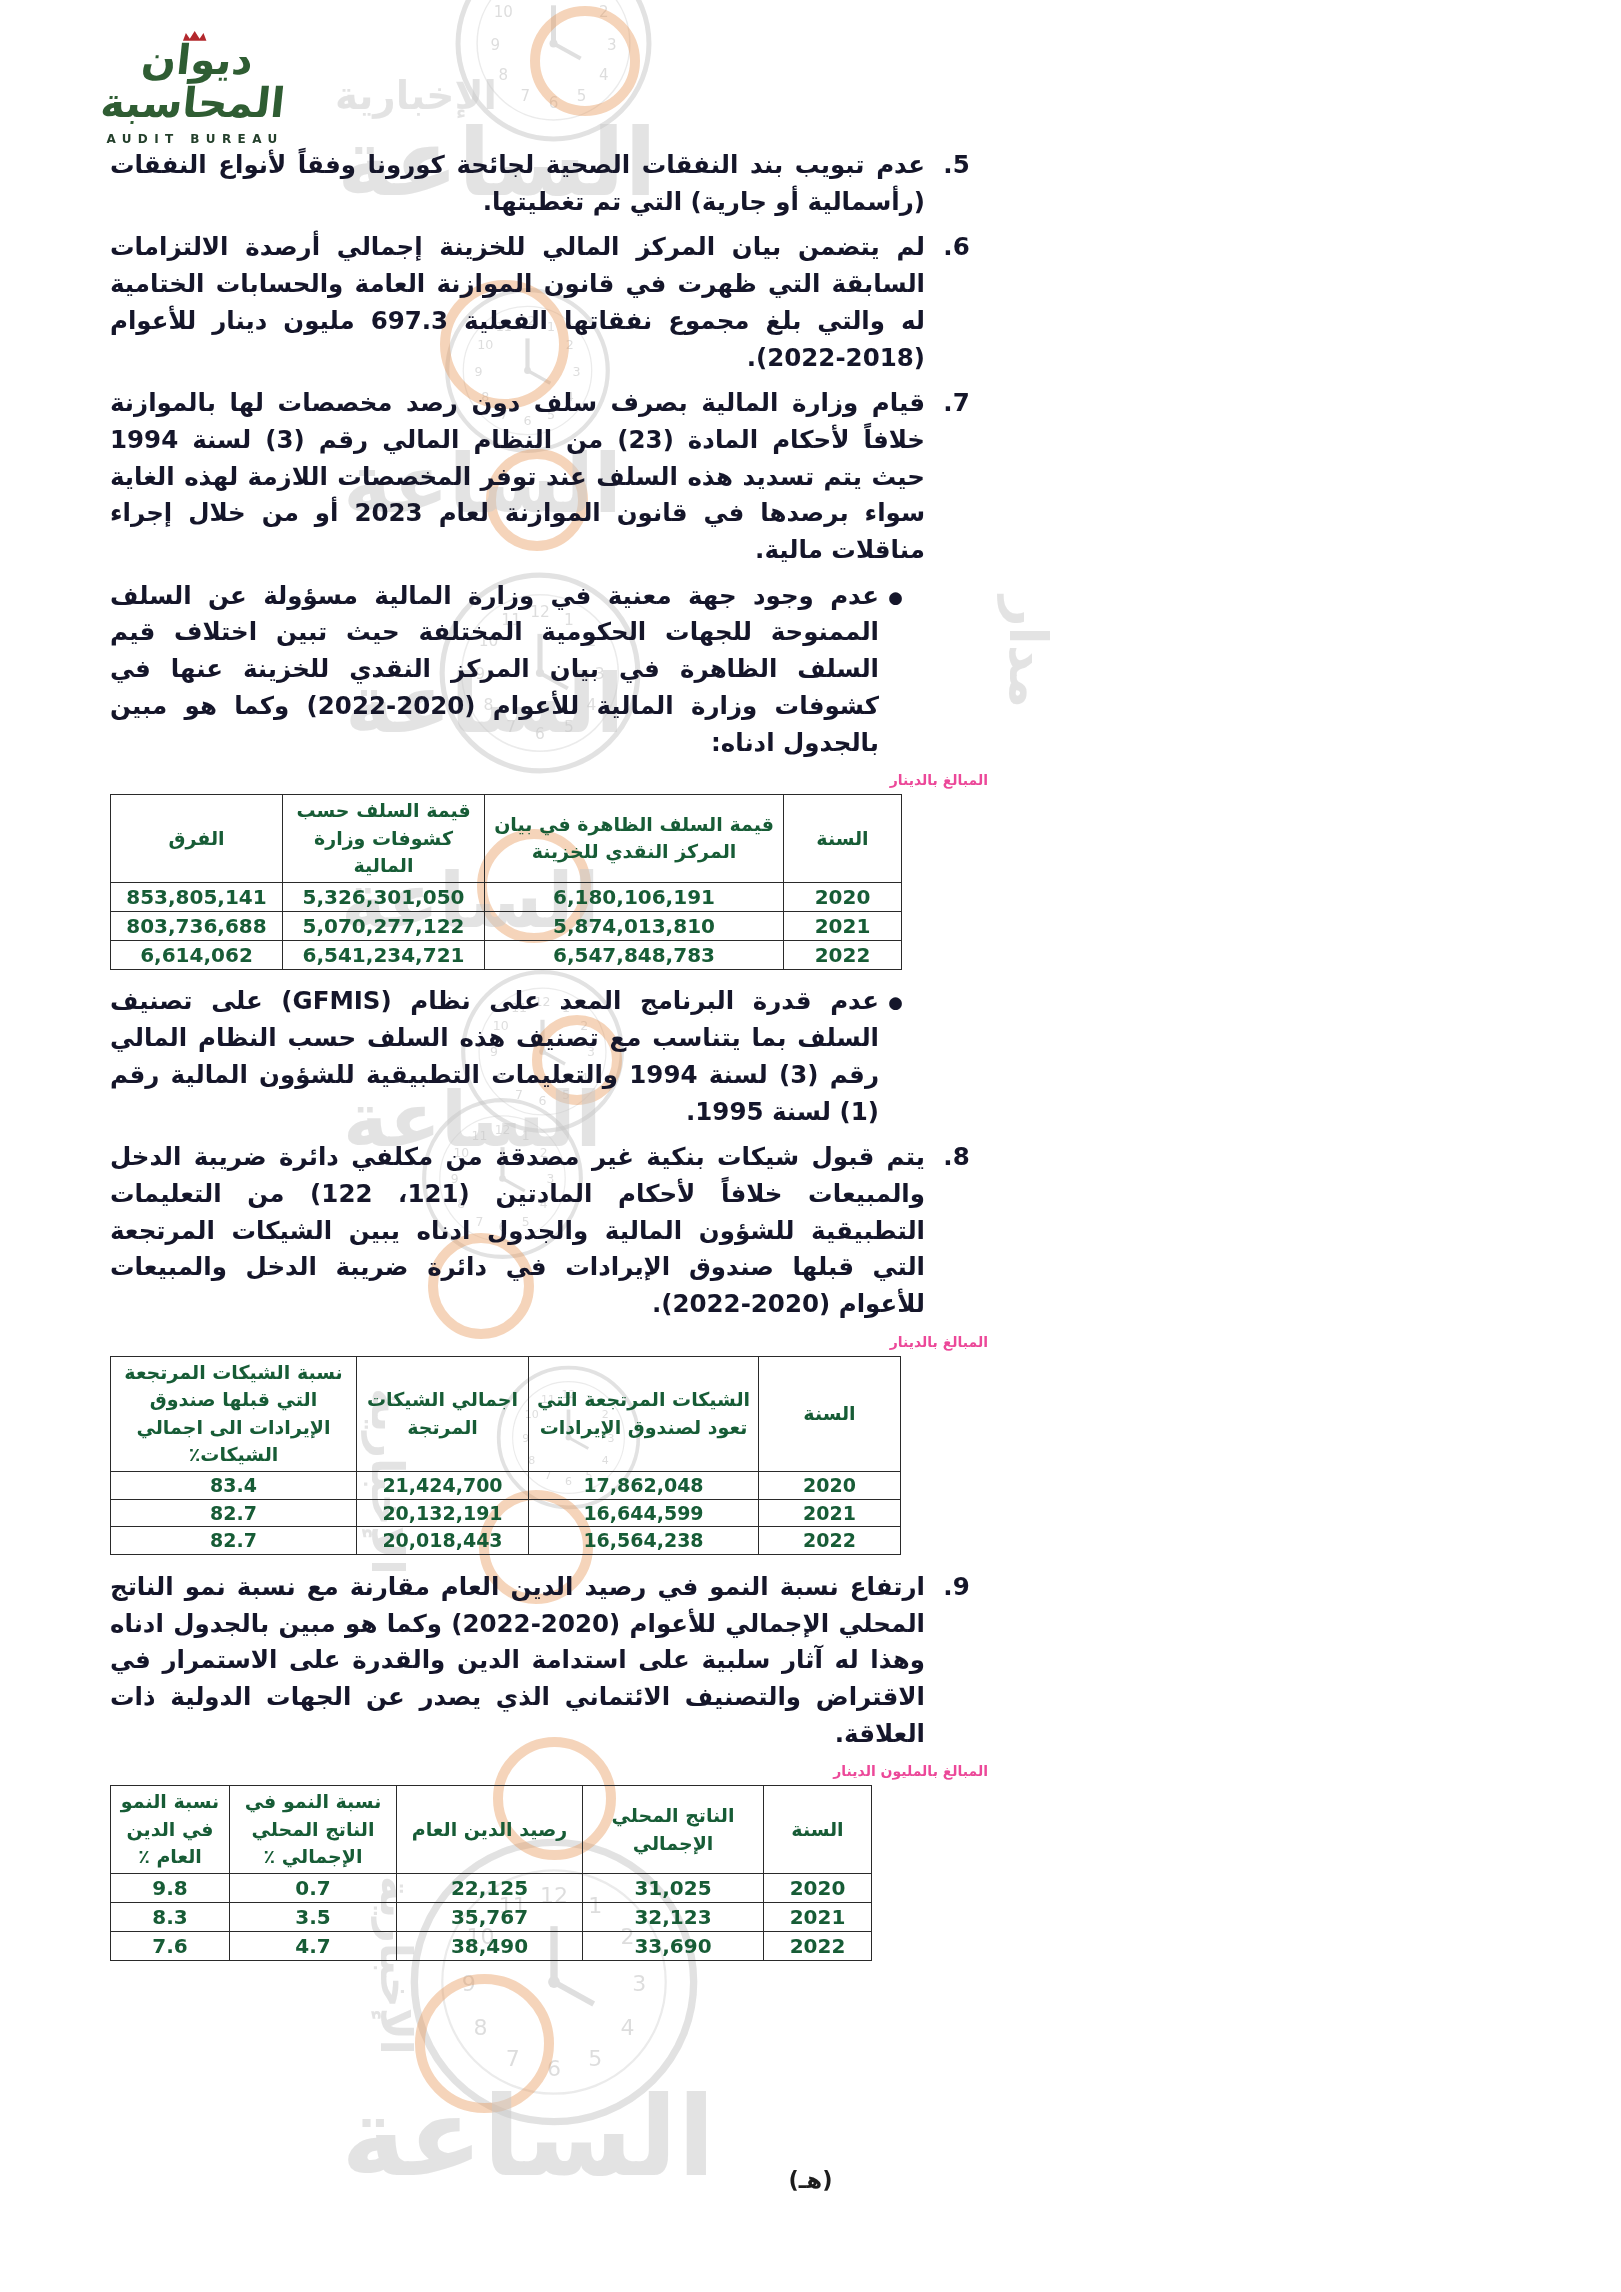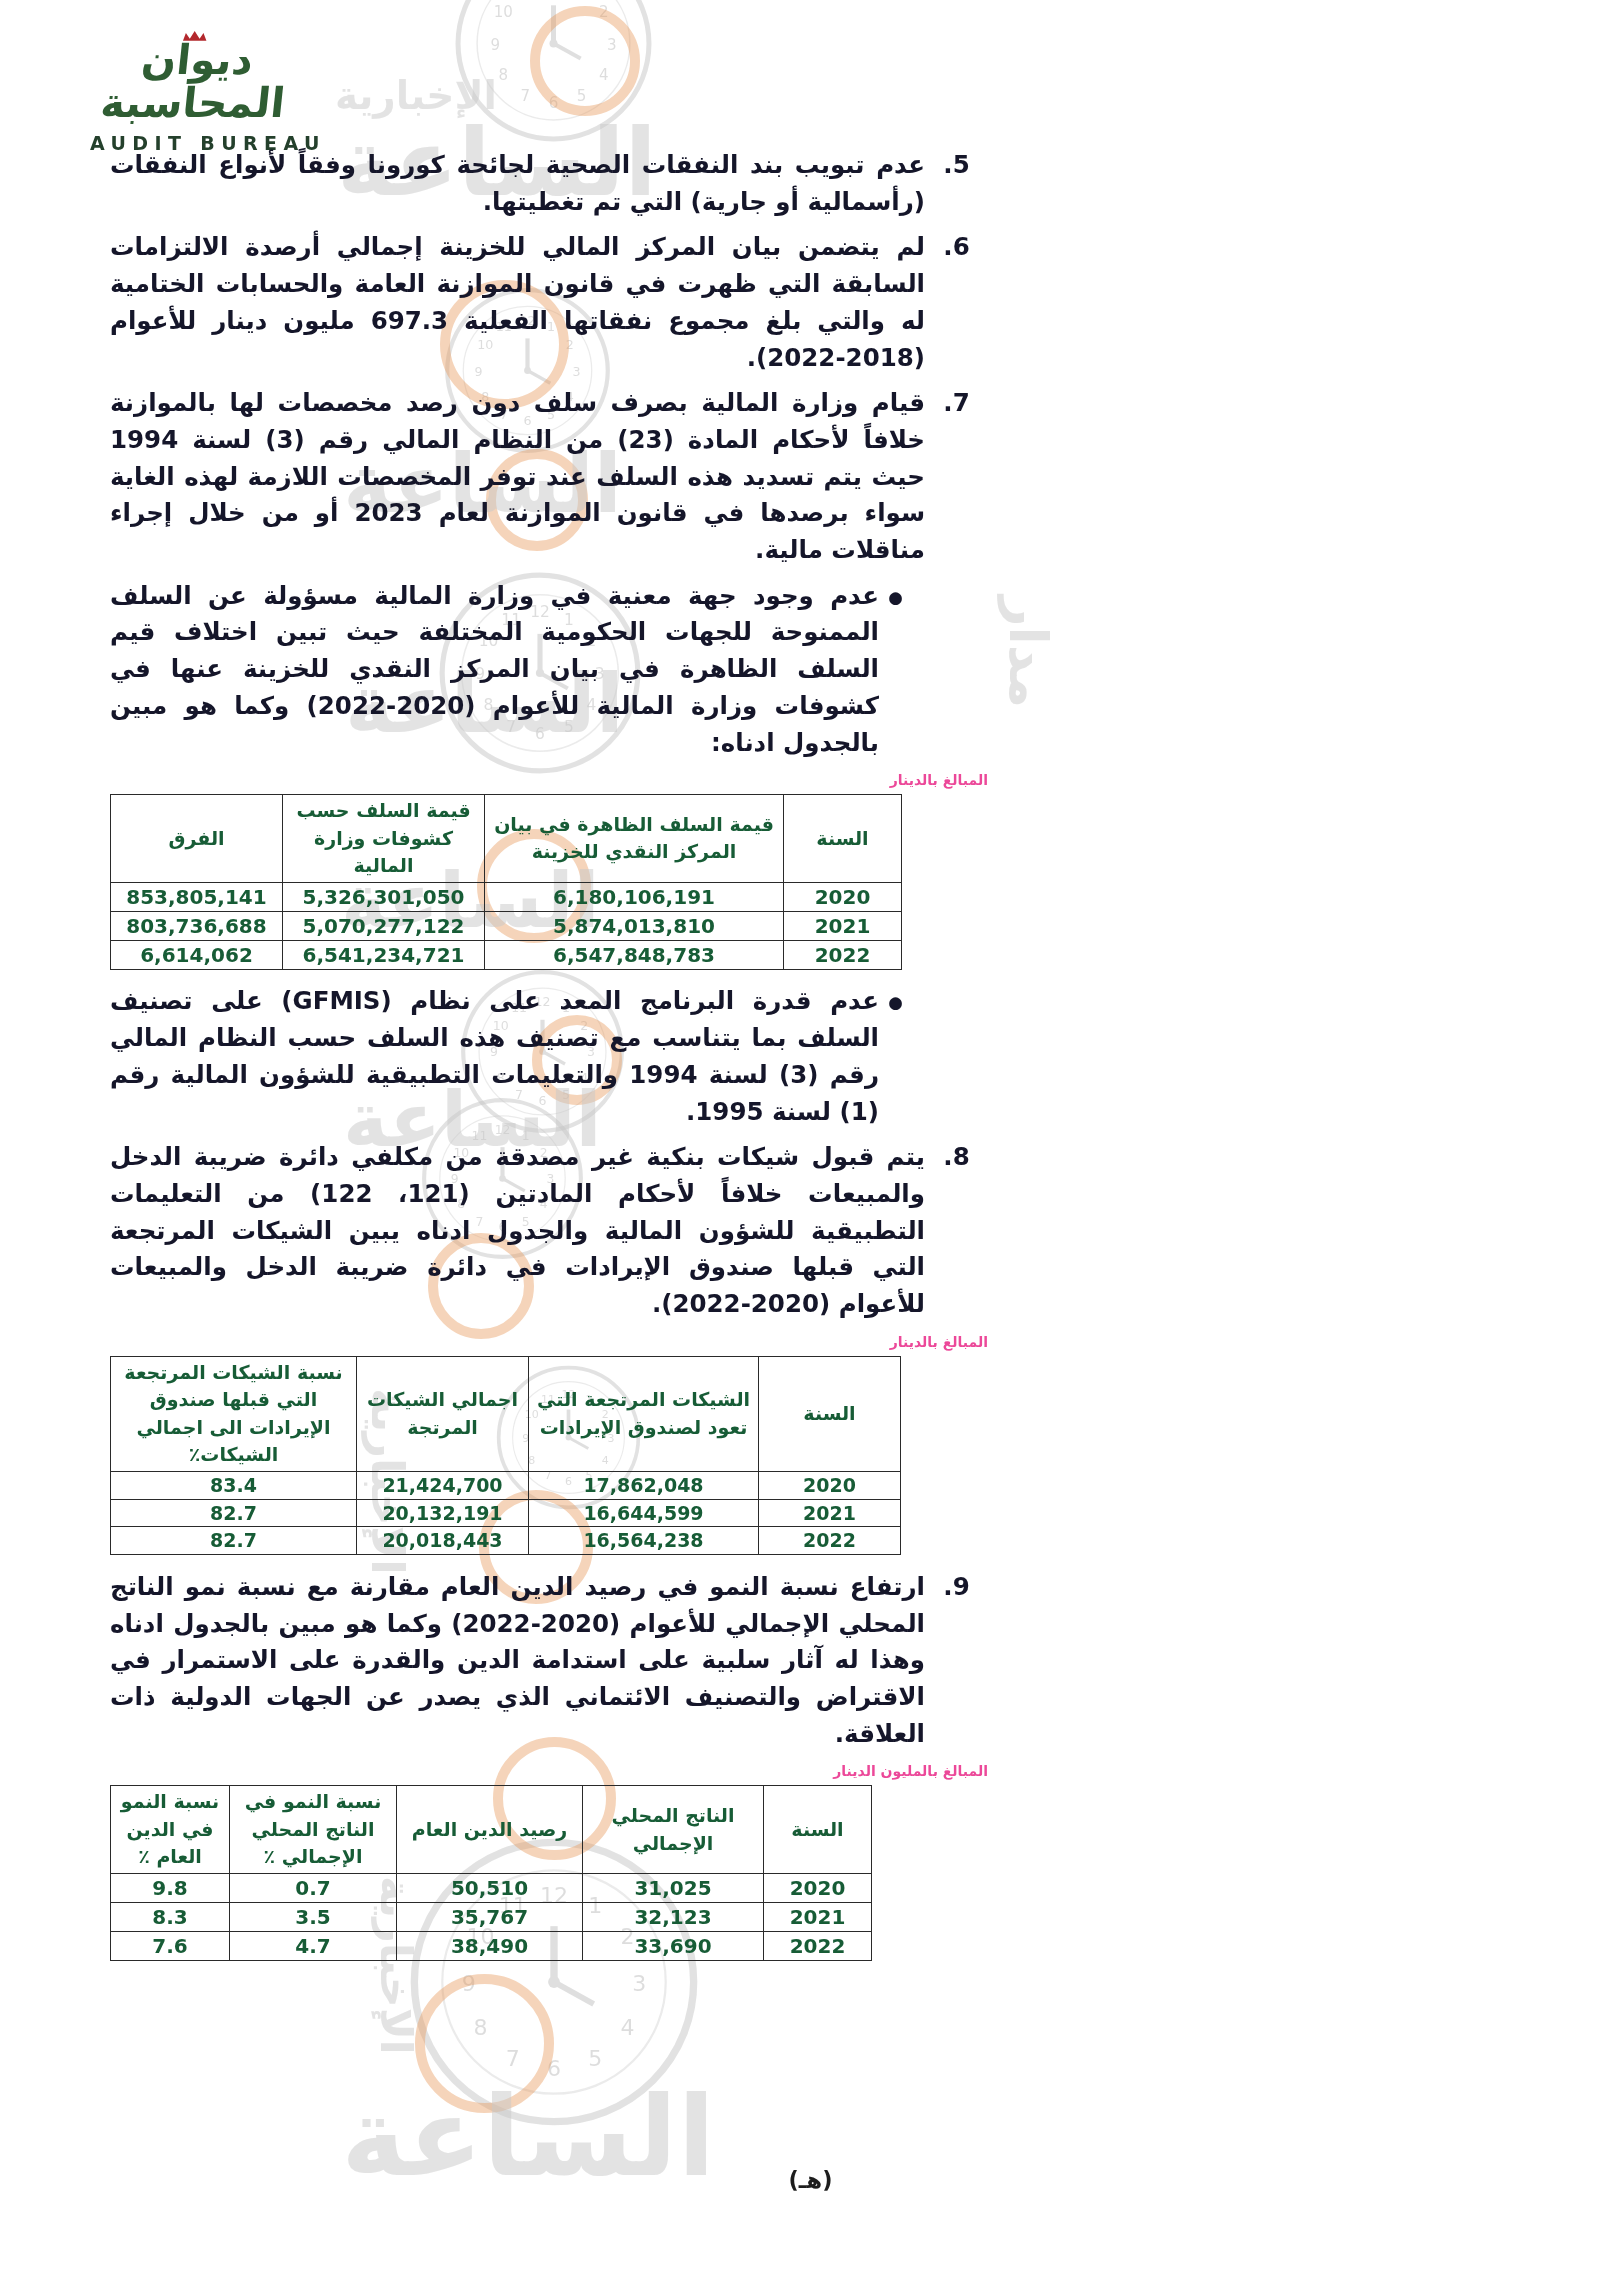--- a/index.html
+++ b/index.html
@@ -12,21 +12,21 @@
   
   .wm-clock { position:absolute; opacity:.5; z-index:0; pointer-events:none; }
   .wm-ring  { position:absolute; border-radius:50%; border:10.8px solid #e8995b; opacity:.42; z-index:0; pointer-events:none; }
   .wm-text  { position:absolute; color:#c9c9c9; font-weight:800; opacity:.5; line-height:1; white-space:nowrap; z-index:0; pointer-events:none; }
   .wm-vert  { writing-mode:vertical-rl; }
 
   
   .logo { position:absolute; left:90px; top:29px; width:210px; text-align:center; z-index:1; }
   .crown { display:block; margin:0 auto -3.9px auto; }
   .logo-callig { font-size:41px; font-weight:bold; color:#2f5d33; transform:skewX(-6deg); line-height:1.05; }
-  .logo-latin { margin-top:6.9px; font-size:19px; letter-spacing:6.4px; color:#24402c; font-weight:600; white-space:nowrap; }
+  .logo-latin { margin-top:6.9px; font-size:12px; letter-spacing:6.4px; color:#24402c; font-weight:600; white-space:nowrap; }
 
   .report-title { position:absolute; top:61px; right:538px; direction:rtl; white-space:nowrap; z-index:1; }
   .report-title .t-prefix { font-size:37px; font-weight:bold; color:#47803c; }
   .report-title .t-year   { font-size:39px; font-weight:bold; color:#101010; }
 
   
   .main {
     position:absolute; top:147px; left:110px; width:878px; z-index:1;
     direction:rtl; color:#15162a; font-size:24.5px; font-weight:700; line-height:1.5;
   }
@@ -276,21 +276,21 @@
             <th>الناتج المحلي الإجمالي</th>
             <th>رصيد الدين العام</th>
             <th>نسبة النمو في الناتج المحلي الإجمالي ٪</th>
             <th>نسبة النمو في الدين العام ٪</th>
           </tr>
         </thead>
         <tbody>
           <tr>
             <td>2020</td>
             <td>31,025</td>
-            <td>50,510</td>
+            <td>22,125</td>
             <td>0.7</td>
             <td>9.8</td>
           </tr>
           <tr>
             <td>2021</td>
             <td>32,123</td>
             <td>35,767</td>
             <td>3.5</td>
             <td>8.3</td>
           </tr>

